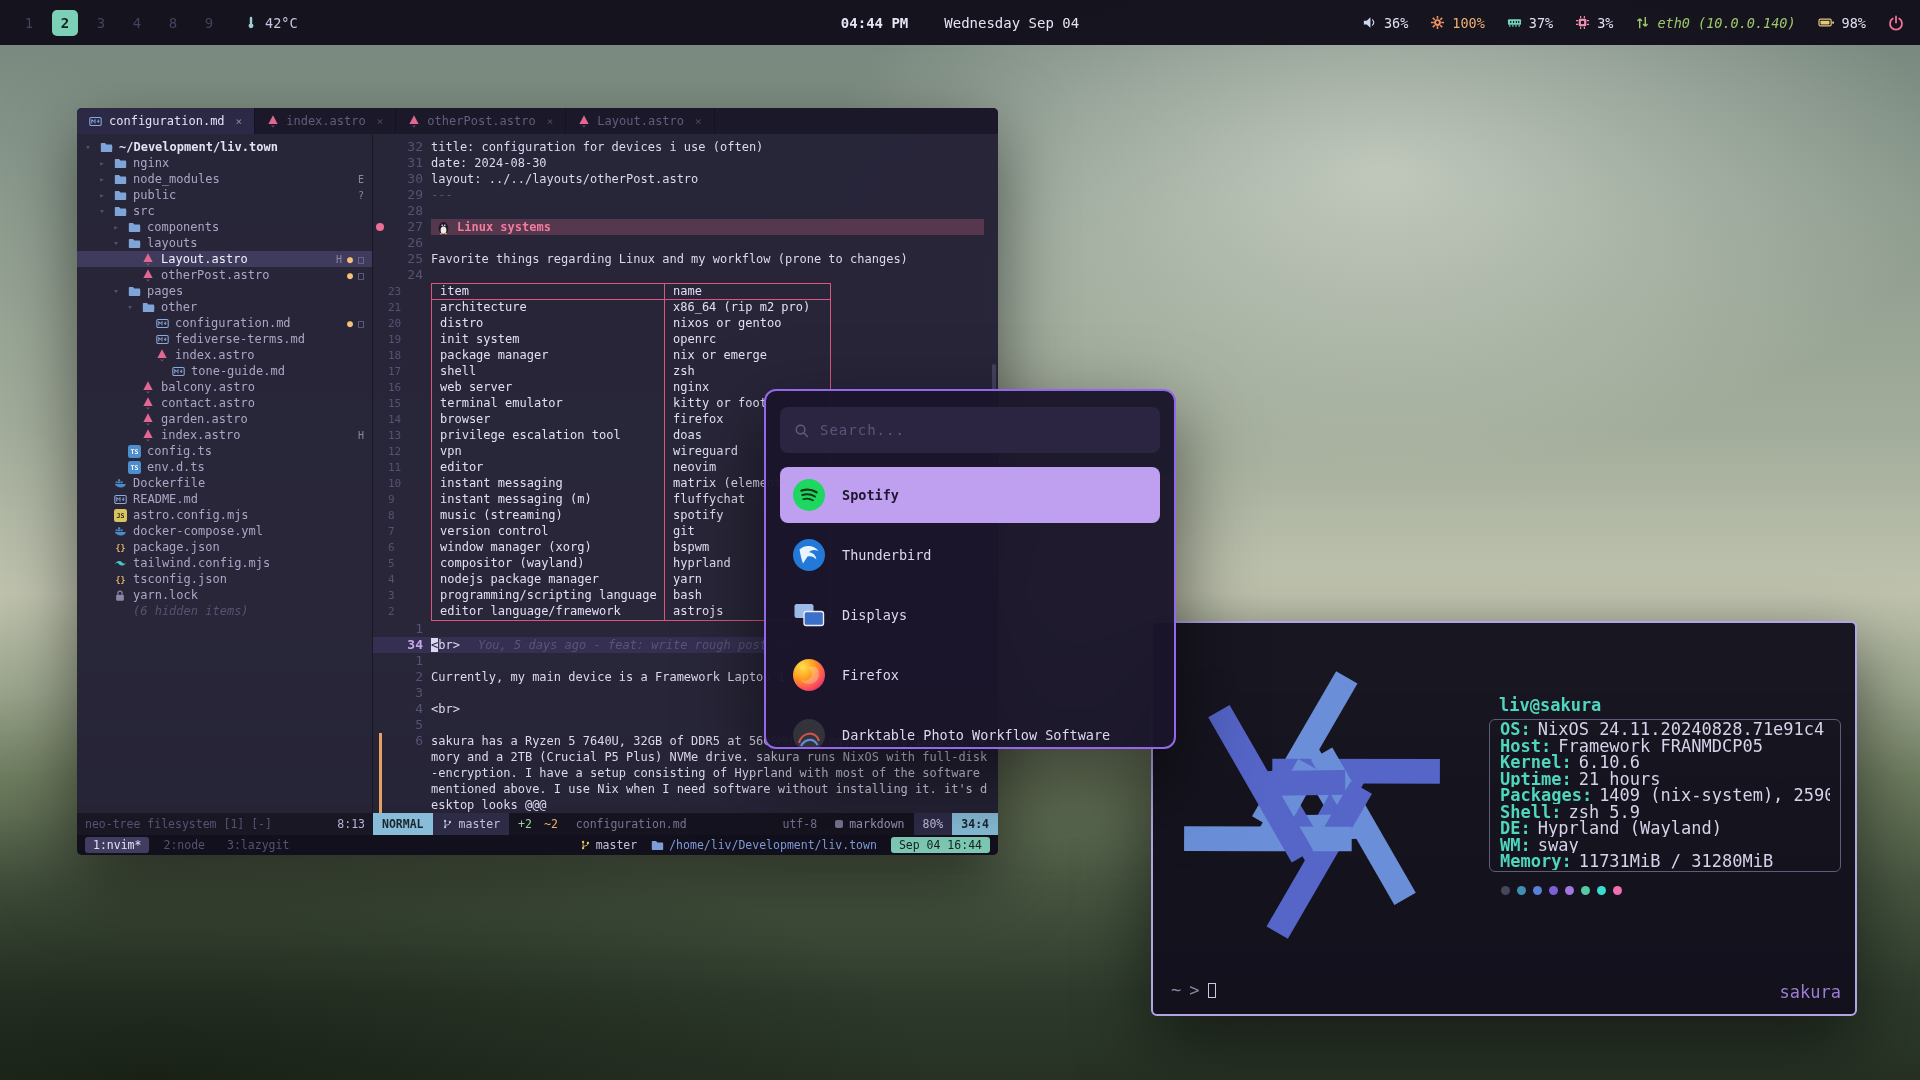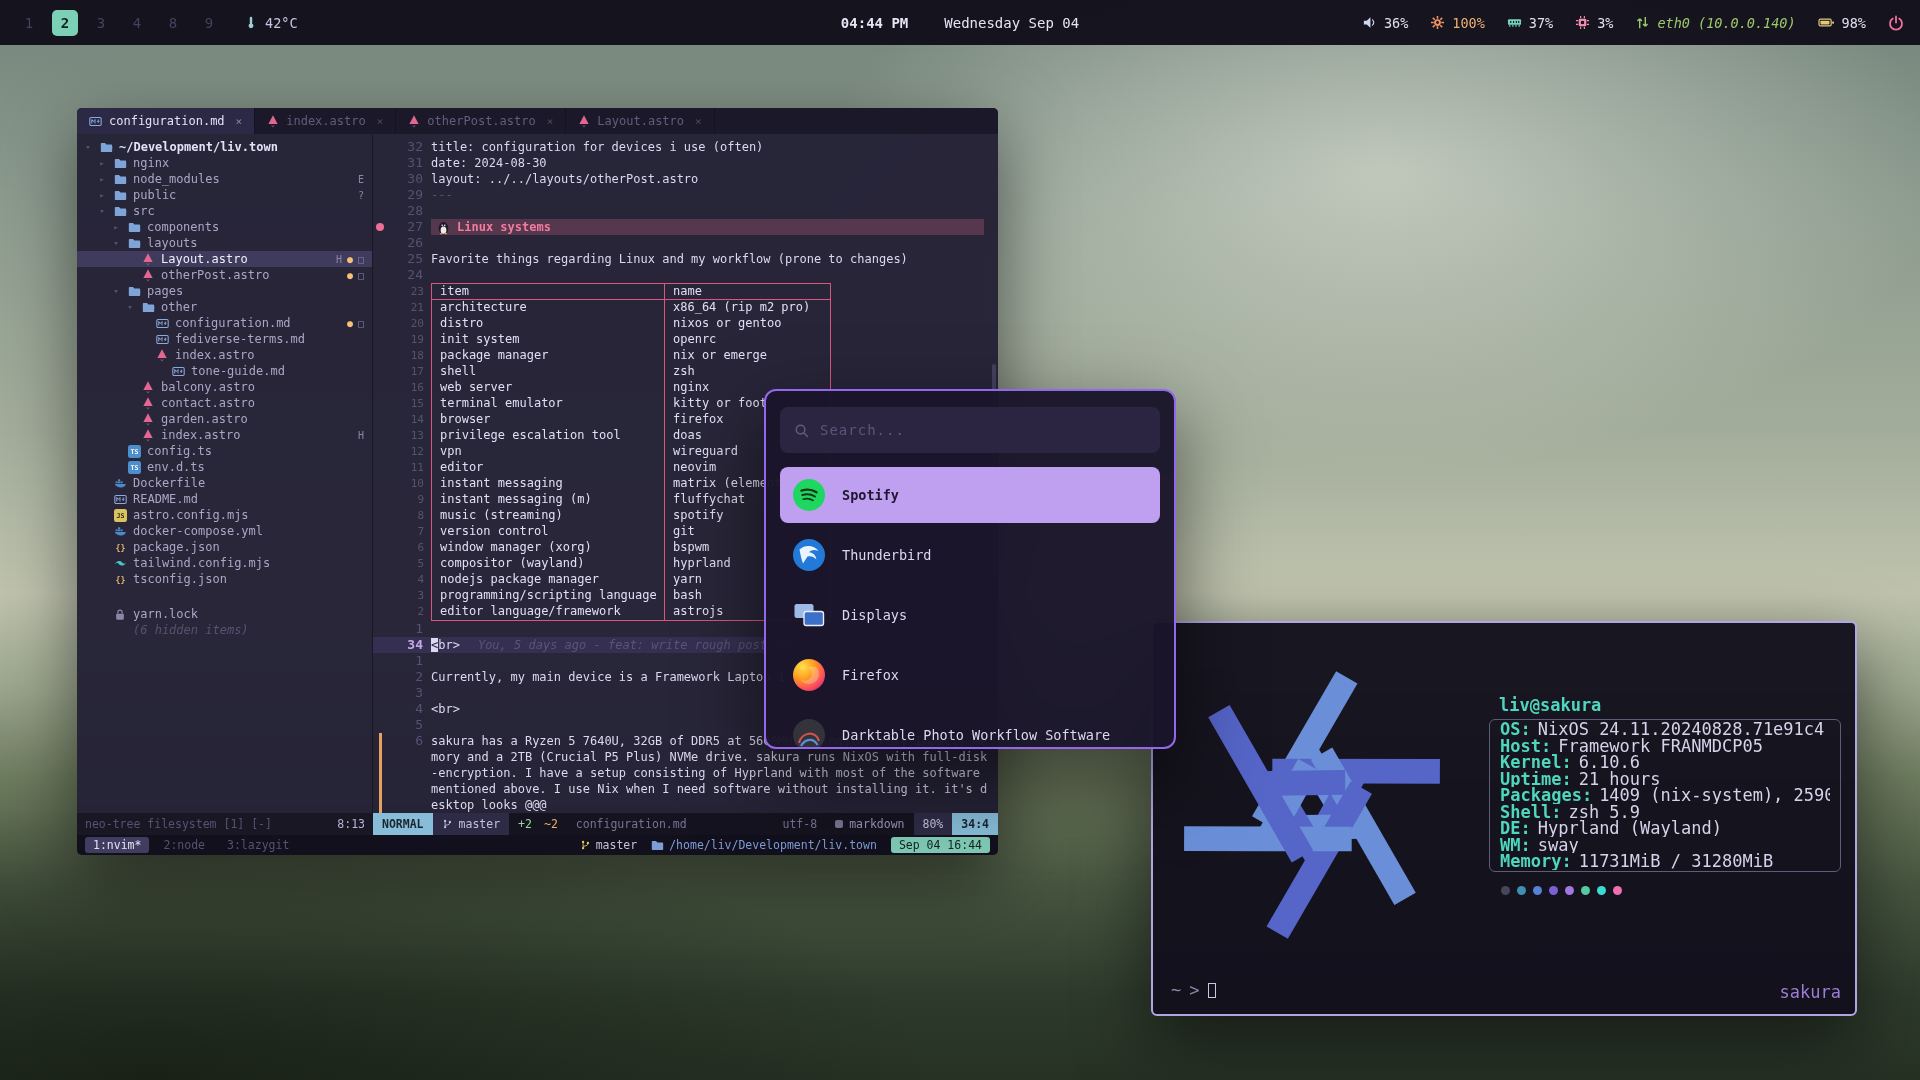--- a/index.html
+++ b/index.html
@@ -72,21 +72,21 @@
 .blame{color:#5a5574;font-style:italic;margin-left:18px}
 .htext{flex:1;margin-right:14px;background:rgba(235,111,146,.24);color:#f17c9f;font-weight:bold;
  display:flex;align-items:center;gap:7px;padding-left:6px}
 .hicon{display:flex}
 
 .tblwrap{margin-left:58px;width:400px;border:1px solid #d9577e;position:relative}
 .trow{display:flex;height:16px;line-height:15px;position:relative}
 .trow.thead{border-bottom:1px solid #d9577e}
 .trow .c1{width:232px;flex:0 0 232px;padding-left:8px;overflow:hidden;color:#e2def4}
 .trow .c2{flex:1;border-left:1px solid #d9577e;padding-left:8px;overflow:hidden;color:#e2def4}
-.trow .rnum{position:absolute;left:-44px;width:36px;text-align:right;color:#565272;font-size:11px}
+.trow .rnum{position:absolute;left:-44px;width:36px;text-align:left;color:#565272;font-size:11px}
 .scrollthumb{position:absolute;right:2px;top:230px;width:4px;height:210px;background:#45415f;border-radius:2px}
 
 .statusrow{display:flex;height:22px;flex:0 0 22px;font-size:11.5px}
 .nt-status{width:296px;flex:0 0 296px;background:#191724;color:#565272;display:flex;align-items:center;
  justify-content:space-between;padding:0 8px}
 .nt-right{color:#b9b4d8}
 .lualine{flex:1;background:#15131f;display:flex;align-items:stretch}
 .seg{display:flex;align-items:center;padding:0 9px;gap:6px}
 .seg.mode{background:#87bdd8;color:#1b2530;font-weight:bold}
 .seg.branch{background:#2e2b47;color:#c3bfdd}
@@ -590,21 +590,21 @@
         </div>
         <div class="titem" style="padding-left: 20px;">
           <span class="arrow"></span>
           <span class="ticon json">
             <svg width="13" height="13" viewBox="0 0 14 14">
               <text x="7" y="10.5" font-size="9" text-anchor="middle" fill="#e0af68" font-family="DejaVu Sans Mono, monospace" font-weight="bold">{}</text>
             </svg>
           </span>
           <span class="tlabel">tsconfig.json</span>
         </div>
-        <div class="titem" style="padding-left: 20px; margin-top: 19px;">
+        <div class="titem" style="padding-left: 20px;">
           <span class="arrow"></span>
           <span class="ticon lock">
             <svg width="12" height="13" viewBox="0 0 14 15">
               <rect x="2.5" y="6.5" width="9" height="7" rx="1.2" fill="currentColor"></rect>
               <path d="M4.5 6.5V4.8a2.5 2.5 0 0 1 5 0v1.7" stroke="currentColor" stroke-width="1.4" fill="none"></path>
             </svg>
           </span>
           <span class="tlabel">yarn.lock</span>
         </div>
         <div class="titem dim" style="padding-left: 20px;">

